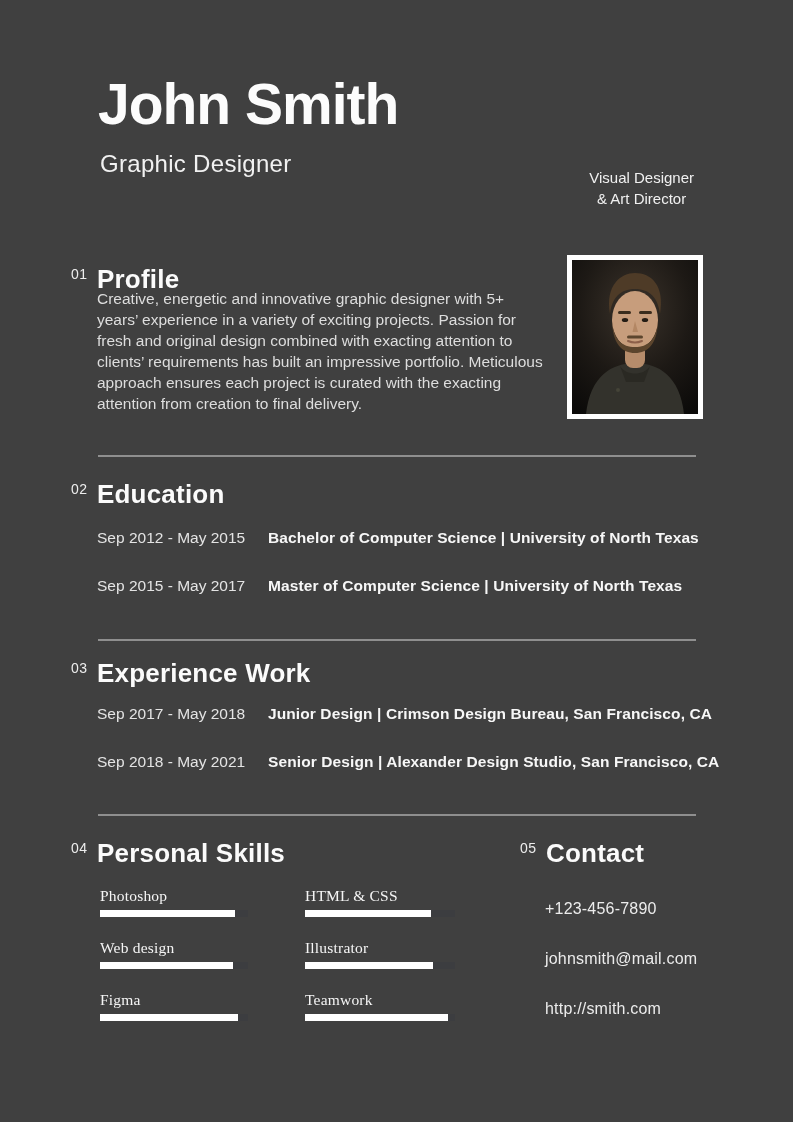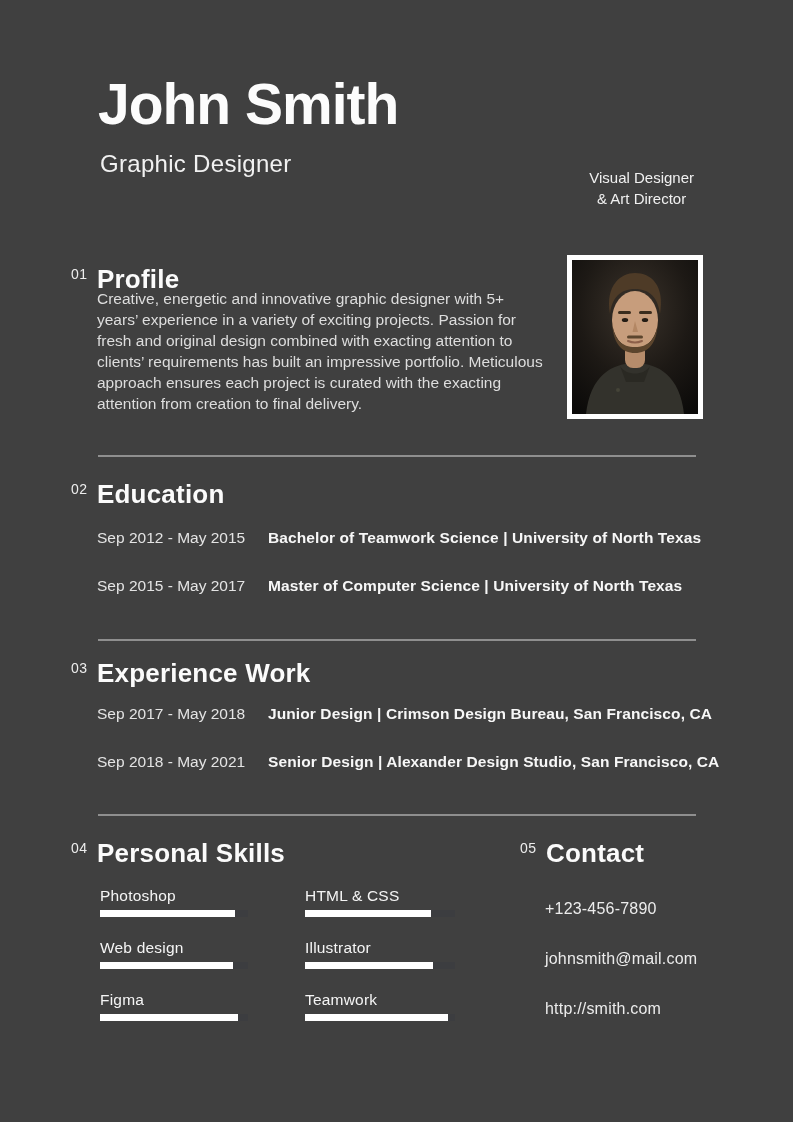--- a/index.html
+++ b/index.html
@@ -72,21 +72,21 @@
     font-size: 15.5px; line-height: 19px; white-space: nowrap;
   }
   .t-row .dates { width: 171px; flex: 0 0 171px; font-weight: 400; color: #e4e4e4; }
   .t-row .detail { font-weight: 700; color: #f7f7f7; letter-spacing: 0.1px; }
 
   
   .skills-grid {
     position: absolute; left: 100px; top: 887px;
     display: grid; grid-template-columns: 148px 150px; column-gap: 57px;
   }
-  .skill { height: 52px; }
+  .skill { height: 52px; font-family: Liberation Serif, serif; }
   .skill .skill-label {
     font-size: 15.5px; line-height: 18px; font-weight: 400;
     color: #f5f5f5; letter-spacing: 0.2px;
   }
   .skill .bar {
     margin-top: 5px; height: 7px; background: #3c3d40;
     position: relative; overflow: hidden;
   }
   .skill .fill { height: 100%; background: #ffffff; }
 
@@ -152,21 +152,21 @@
   </div>
 
   <div class="divider d1"></div>
 
   <div class="sec-heading" style="left:97px; top:479px;">
     <span class="num">02</span>
     <span>Education</span>
   </div>
   <div class="t-row" style="top:528px;">
     <span class="dates">Sep 2012 - May 2015</span>
-    <span class="detail">Bachelor of Teamwork Science | University of North Texas</span>
+    <span class="detail">Bachelor of Computer Science | University of North Texas</span>
   </div>
   <div class="t-row" style="top:576px;">
     <span class="dates">Sep 2015 - May 2017</span>
     <span class="detail">Master of Computer Science | University of North Texas</span>
   </div>
 
   <div class="divider d2"></div>
 
   <div class="sec-heading" style="left:97px; top:658px;">
     <span class="num">03</span>

